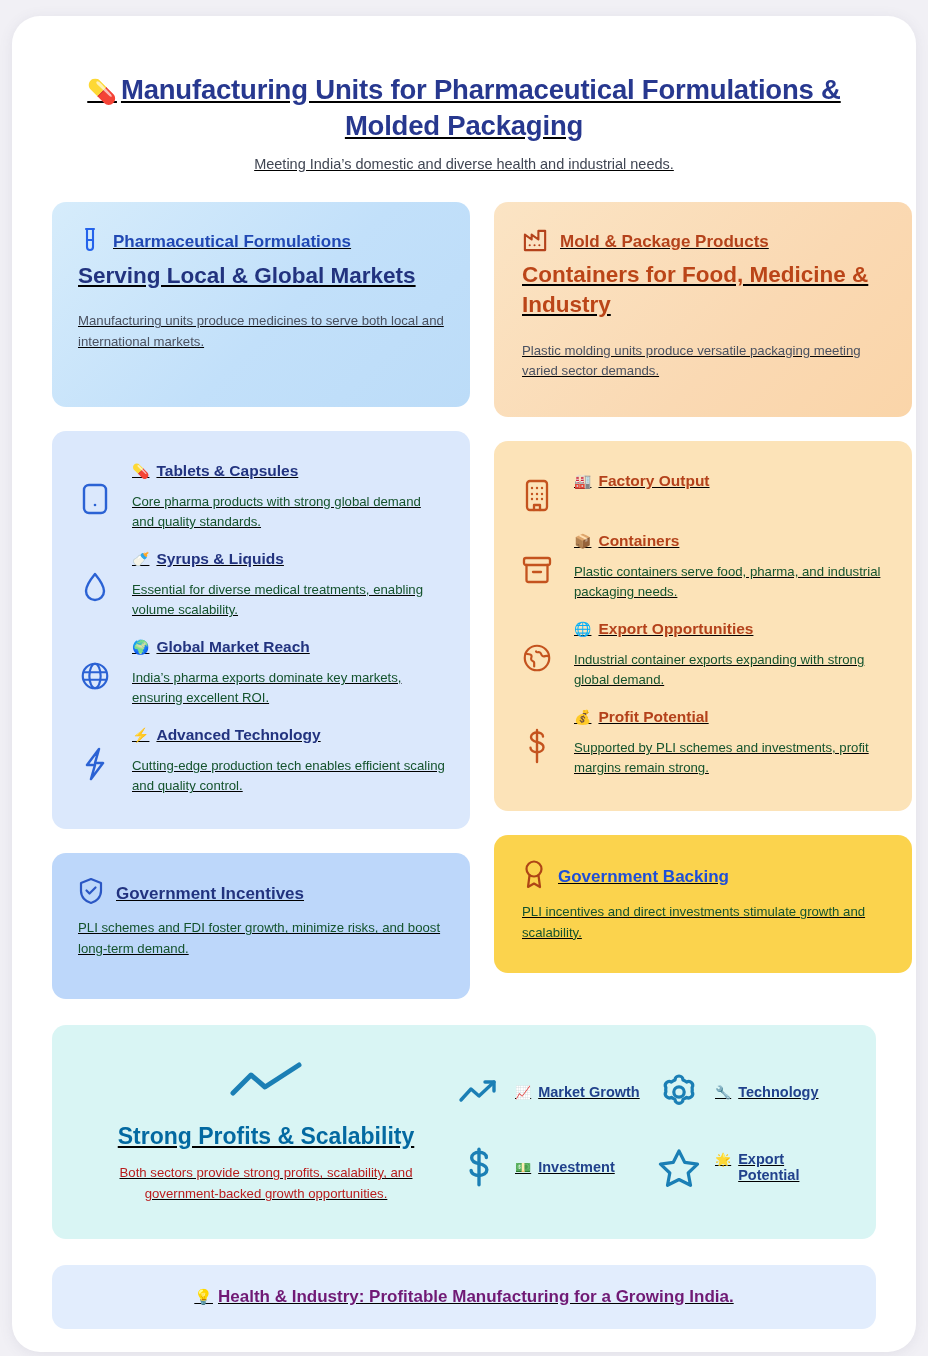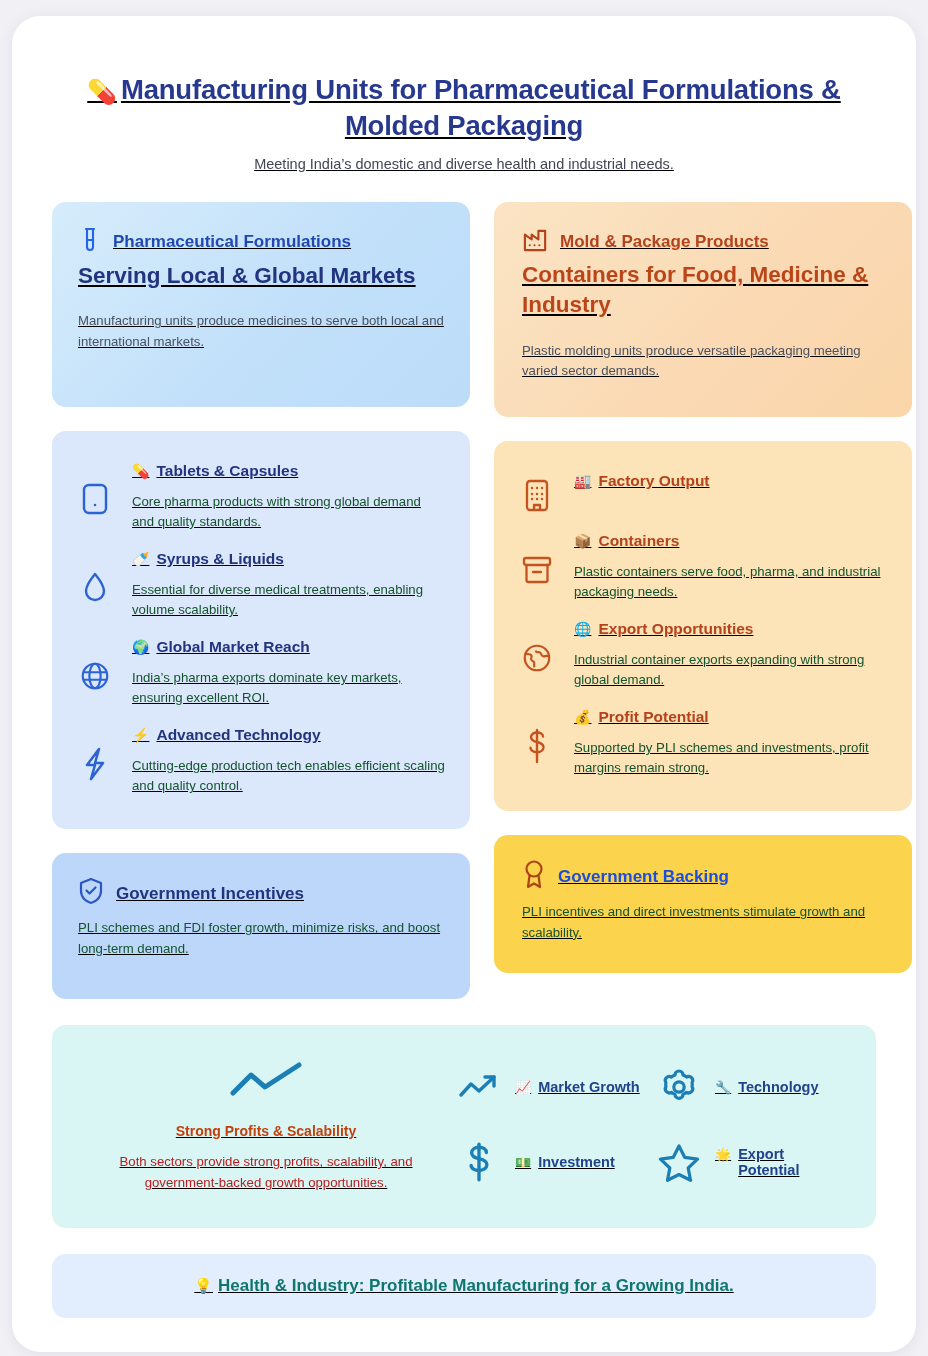--- a/index.html
+++ b/index.html
@@ -140,21 +140,21 @@
     background: #d9f5f4;
     border-radius: 14px;
     padding: 30px 34px 34px 34px;
     display: grid;
     grid-template-columns: 360px 1fr;
     column-gap: 10px;
     align-items: center;
   }
   .sum-left { text-align: center; padding: 0 14px; }
   .sum-chart { margin: 6px auto 22px auto; width: 74px; height: 40px; }
-  .sum-title { font-size: 14px; font-weight: bold; color: #c2410c; }
+  .sum-title { font-size: 23px; font-weight: bold; color: #0369a1; }
   .sum-body { margin-top: 13px; font-size: 13.2px; line-height: 1.58; color: #b91c1c; }
 
   .sum-grid {
     display: grid;
     grid-template-columns: 1fr 1fr;
     row-gap: 34px;
     column-gap: 14px;
   }
   .sum-item { display: flex; align-items: center; gap: 13px; }
   .sum-item .sicon { flex: 0 0 46px; display: flex; align-items: center; justify-content: center; }
@@ -164,21 +164,21 @@
   }
   .sum-item .semoji { font-size: 13px; }
 
   
   .footer {
     margin-top: 26px;
     background: #e2edfd;
     border-radius: 14px;
     padding: 22px 20px;
     text-align: center;
-    font-size: 17px; font-weight: bold; color: #0f766e;
+    font-size: 17px; font-weight: bold; color: #701a75;
   }
   .footer .bulb { font-size: 15px; margin-right: 5px; }
 </style>
 </head>
 <body>
 
 <div class="page">
 <div class="inner">
 
   <div class="header">

